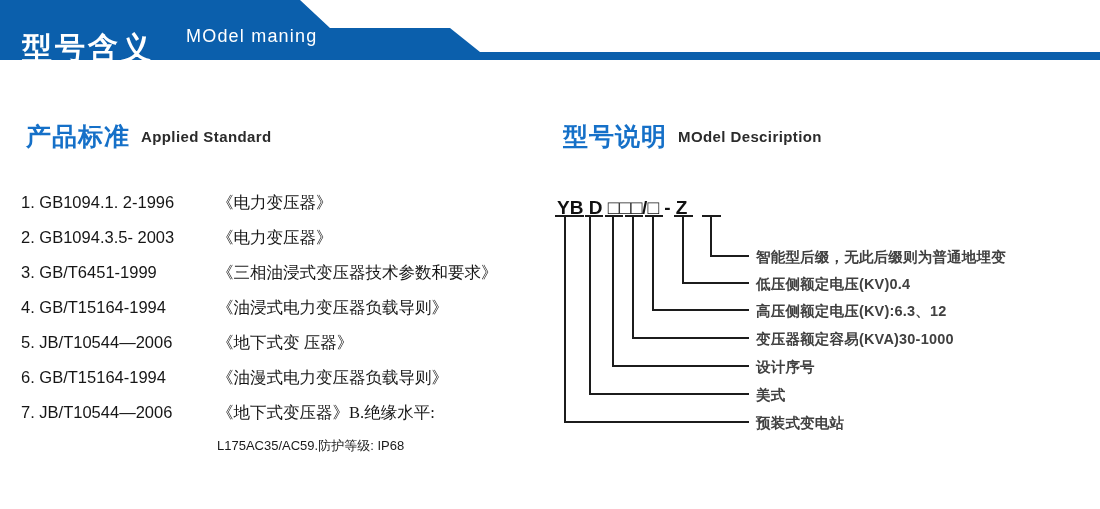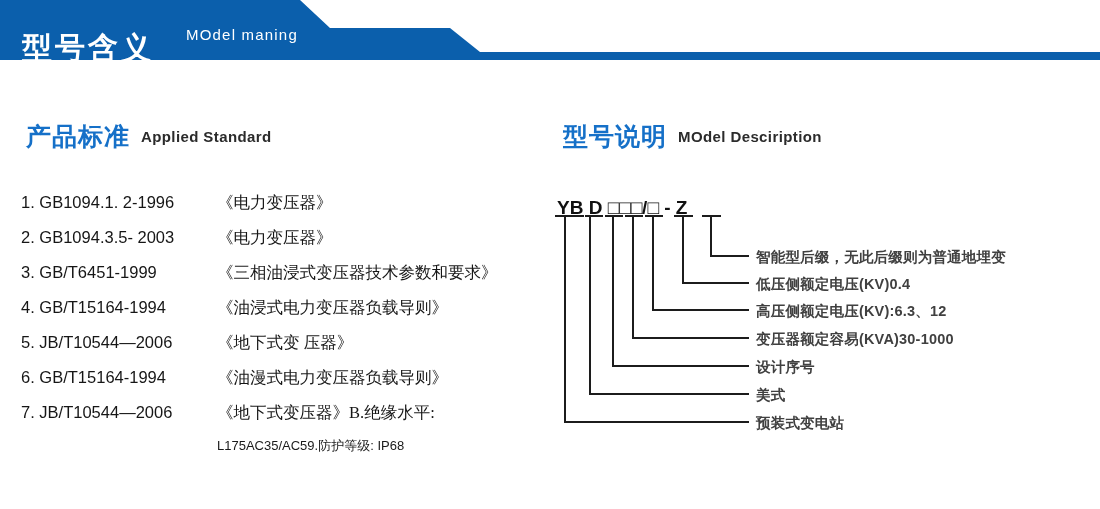--- a/index.html
+++ b/index.html
@@ -38,21 +38,21 @@
     font-weight: bold;
     color: #ffffff;
     letter-spacing: 3px;
     white-space: nowrap;
     margin-top: 17px;
   }
   #banner-subtitle {
     position: absolute;
     left: 186px;
     top: 26px;
-    font-size: 15px;
+    font-size: 18px;
     color: #ffffff;
     letter-spacing: 1.2px;
     white-space: nowrap;
   }
 
   
   .section-head {
     position: absolute;
     white-space: nowrap;
     margin-left: 6px;

